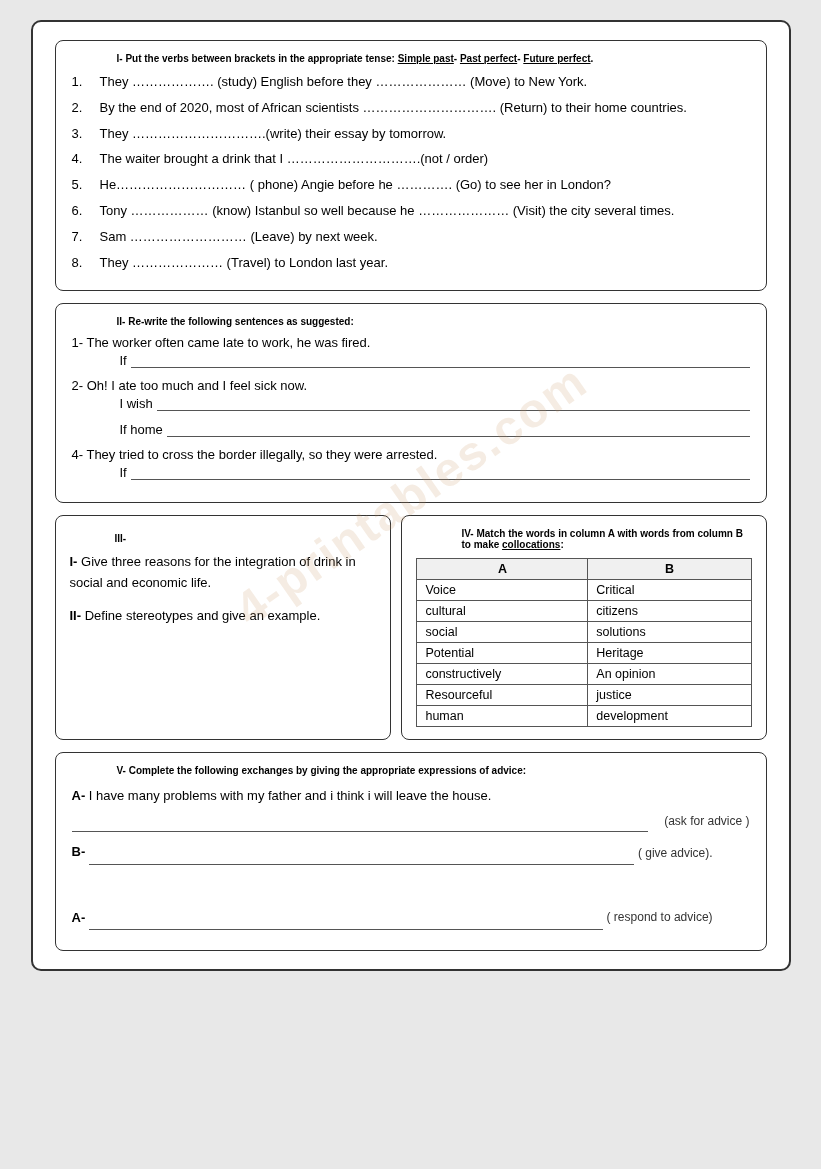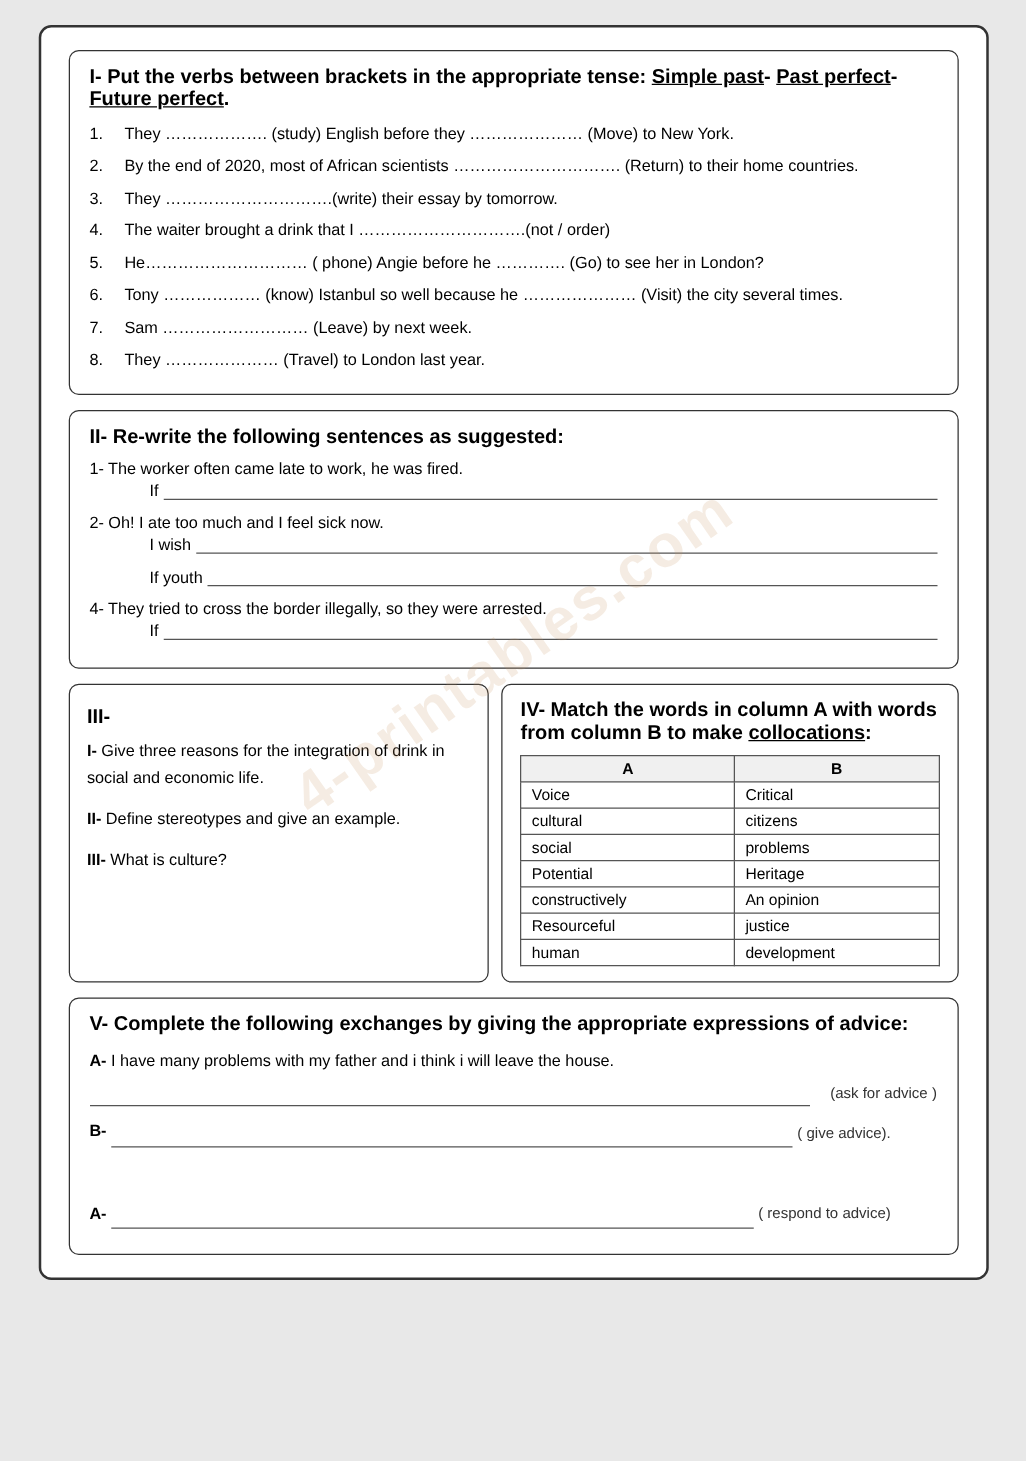--- a/index.html
+++ b/index.html
@@ -39,21 +39,22 @@
     .section {
       border: 1.5px solid #333;
       border-radius: 8px;
       padding: 12px 16px;
       margin-bottom: 12px;
       position: relative;
     }
     .section-title {
       font-weight: bold;
       margin-bottom: 8px;
-      font-size: 16px;
+      font-size: 10px;
+      margin-left: 45px;
     }
     .underline { text-decoration: underline; }
     .bold { font-weight: bold; }
     p { margin-bottom: 5px; line-height: 1.6; }
     ol.numbered { list-style: none; padding-left: 0; }
     ol.numbered li { display: flex; margin-bottom: 5px; line-height: 1.6; }
     ol.numbered li .num { min-width: 28px; font-weight: normal; }
     ol.numbered li .content { flex: 1; }
 
     .bottom-section {
@@ -179,21 +180,21 @@
       </div>
       <div class="rewrite-item">
         <div class="sentence"><span>2-</span> <span>Oh! I ate too much and I feel sick now.</span></div>
         <div class="blank-line">
             <span>I wish</span> 
             <div class="fill-dots"></div>
           </div>
       </div>
       <div class="rewrite-item">
         <div class="blank-line">
-            <span>If youth</span> 
+            <span>If home</span> 
             <div class="fill-dots"></div>
           </div>
       </div>
       <div class="rewrite-item">
         <div class="sentence"><span>4-</span> <span>They tried to cross the border illegally, so they were arrested.</span></div>
         <div class="blank-line">
             <span>If</span> 
             <div class="fill-dots"></div>
           </div>
       </div>
@@ -205,24 +206,20 @@
       <div class="section-title">III-</div>
       <div>
         <p style="margin-bottom:12px;">
           <span class="bold">I-</span>
           <span>Give three reasons for the integration of drink in social and economic life.</span>
         </p>
         <p style="margin-bottom:12px;">
           <span class="bold">II-</span>
           <span>Define stereotypes and give an example.</span>
         </p>
-        <p>
-          <span class="bold">III-</span>
-          <span>What is culture?</span>
-        </p>
       </div>
     </div>
     <div class="right-panel">
       <div class="section-title">
         IV- Match the words in column <span class="bold">A</span> with words from column <span class="bold">B</span> to make <span class="bold underline">collocations</span>:
       </div>
       <table class="match-table">
         <thead>
           <tr>
             <th>A</th>
@@ -233,21 +230,21 @@
         <tr>
               <td>Voice</td>
               <td>Critical</td>
             </tr>
             <tr>
               <td>cultural</td>
               <td>citizens</td>
             </tr>
             <tr>
               <td>social</td>
-              <td>problems</td>
+              <td>solutions</td>
             </tr>
             <tr>
               <td>Potential</td>
               <td>Heritage</td>
             </tr>
             <tr>
               <td>constructively</td>
               <td>An opinion</td>
             </tr>
             <tr>

